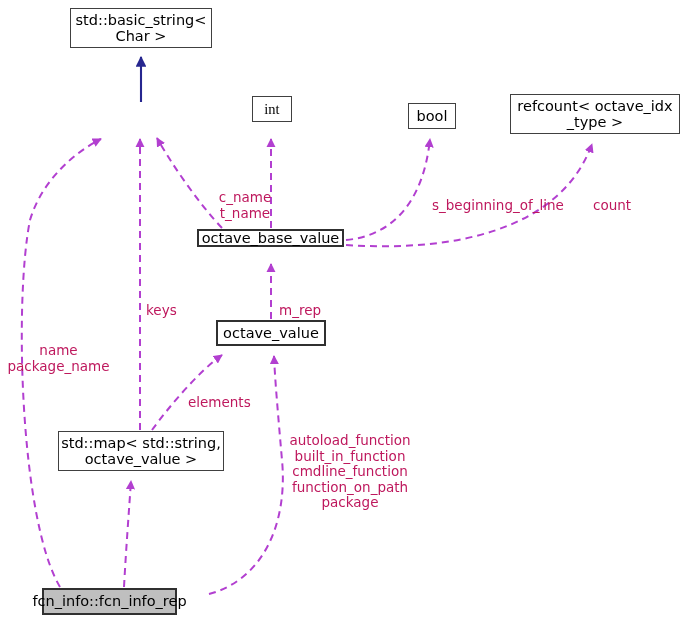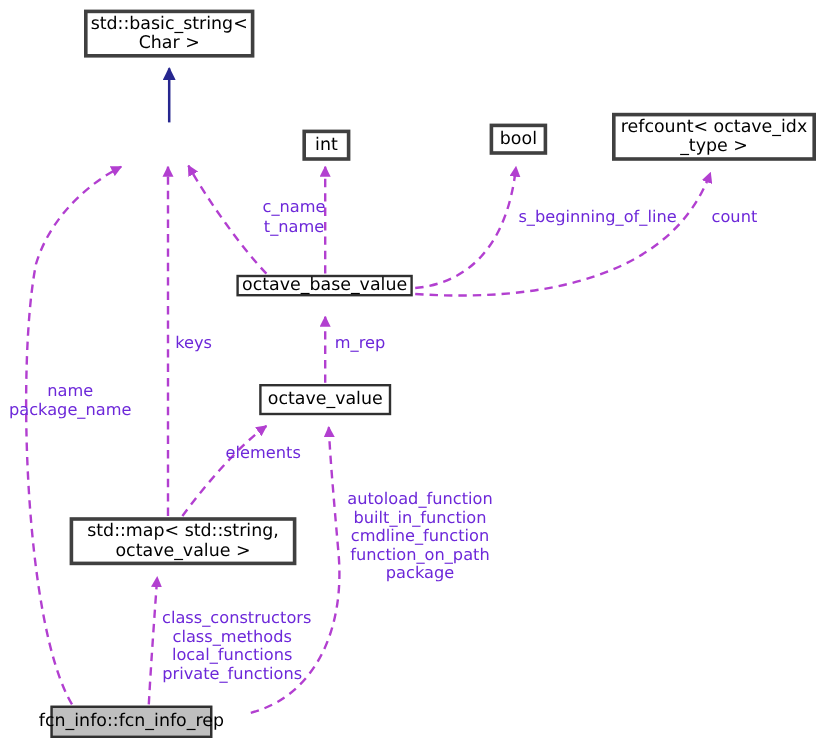--- a/index.html
+++ b/index.html
@@ -27,43 +27,44 @@
     pointer-events: none;
   }
   .node {
     position: absolute;
     box-sizing: border-box;
     display: flex;
     align-items: center;
     justify-content: center;
     text-align: center;
     background: #ffffff;
-    border: 3px solid #404040;
+    border: 1px solid #404040;
     color: #000000;
     font-size: 14.5px;
     line-height: 16.5px;
     white-space: pre;
     z-index: 5;
   }
   .node.strong {
     border: 2px solid #303030;
   }
   .node.highlight {
     background: #bfbfbf;
     border: 2px solid #303030;
   }
   .edge-label {
     position: absolute;
-    color: #6d28d9;
+    color: #be185d;
     font-size: 13.5px;
     line-height: 15.5px;
     text-align: center;
     white-space: pre;
     z-index: 6;
     background: transparent;
+    margin-top: 24px;
   }
 </style>
 </head>
 <body>
 
 <div id="diagram">
 
   <svg id="edge-layer" viewBox="0 0 683 623" width="683" height="623" xmlns="http://www.w3.org/2000/svg">
     <defs>
       <marker id="arrow-inherit" viewBox="0 0 10 10" refX="9" refY="5" markerWidth="5.2" markerHeight="5.2" orient="auto-start-reverse">
@@ -94,32 +95,32 @@
 
     <path d="M 124 587 C 126 550, 129 510, 131 481" stroke="#b23fd0" stroke-width="2" fill="none" stroke-dasharray="7,5" marker-end="url(#arrow-usage)"></path>
 
     <path d="M 209 594 C 262 580, 288 525, 282 460 C 278 414, 275 380, 274 356" stroke="#b23fd0" stroke-width="2" fill="none" stroke-dasharray="7,5" marker-end="url(#arrow-usage)"></path>
   </svg>
 
   <div class="node" id="node-basic_string" style="left:70px; top:8px; width:142px; height:40px;">std::basic_string&lt;
 Char &gt;</div>
 
 
-  <div class="node" id="node-int" style="left:252px; top:108px; width:40px; height:26px;">int</div>
+  <div class="node" id="node-int" style="left:252px; top:96px; width:40px; height:26px;font-family:Liberation Serif, serif;">int</div>
 
   <div class="node" id="node-bool" style="left:408px; top:103px; width:48px; height:26px;">bool</div>
 
   <div class="node" id="node-refcount" style="left:510px; top:94px; width:170px; height:40px;">refcount&lt; octave_idx
 _type &gt;</div>
 
   <div class="node strong" id="node-obv" style="left:197px; top:229px; width:147px; height:18px;">octave_base_value</div>
 
   <div class="node strong" id="node-ov" style="left:216px; top:320px; width:110px; height:26px;">octave_value</div>
 
-  <div class="node" id="node-map" style="left:58px; top:431px; width:189px; height:40px;">std::map&lt; std::string,
+  <div class="node" id="node-map" style="left:58px; top:431px; width:166px; height:40px;">std::map&lt; std::string,
 octave_value &gt;</div>
 
   <div class="node highlight" id="node-fcn_info_rep" style="left:42px; top:588px; width:135px; height:27px;">fcn_info::fcn_info_rep</div>
 
   <div class="edge-label" style="left:210px; top:166px; width:70px; text-align:center;">c_name
 t_name</div>
 
 
   <div class="edge-label" style="left:432px; top:174px; width:130px; text-align:center;">s_beginning_of_line</div>
 
@@ -133,18 +134,14 @@
 
   <div class="edge-label" style="left:6px; top:319px; width:105px; text-align:center;">name
 package_name</div>
 
   <div class="edge-label" style="left:289px; top:409px; width:122px; text-align:center;">autoload_function
 built_in_function
 cmdline_function
 function_on_path
 package</div>
 
-  <div class="edge-label" style="left:135px; top:508px; width:117px; text-align:center;">class_constructors
-class_methods
-local_functions
-private_functions</div>
 
 </div>
 
 </body></html>

